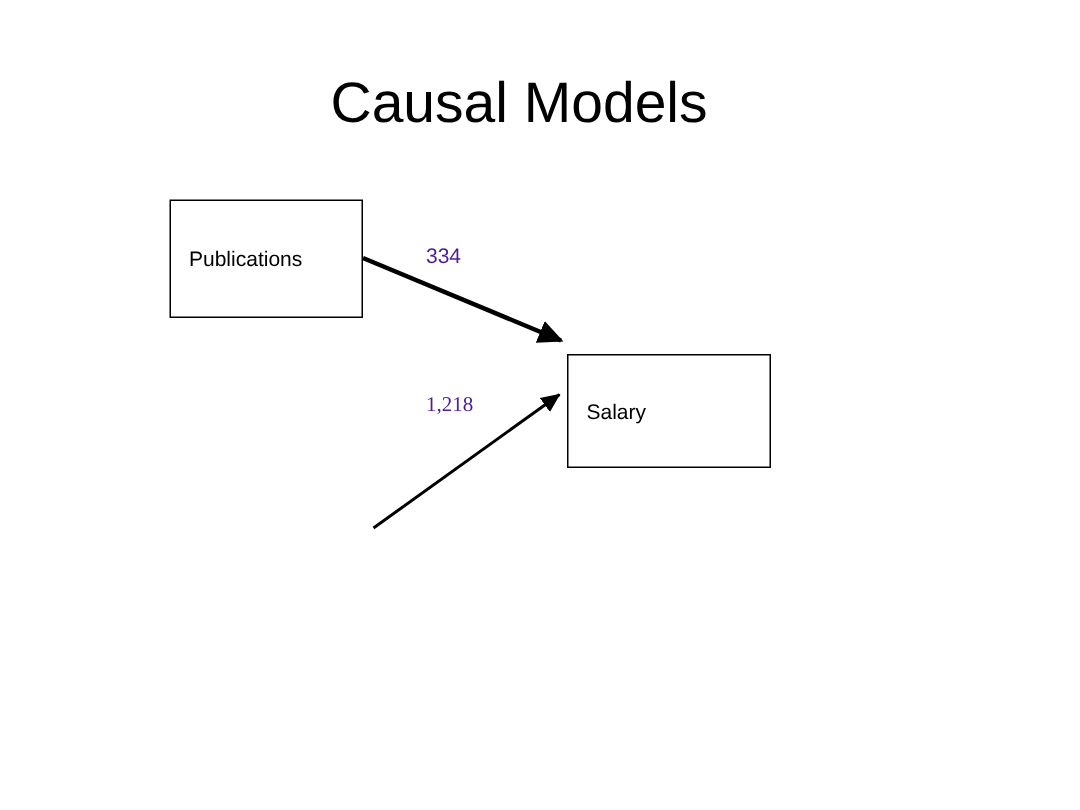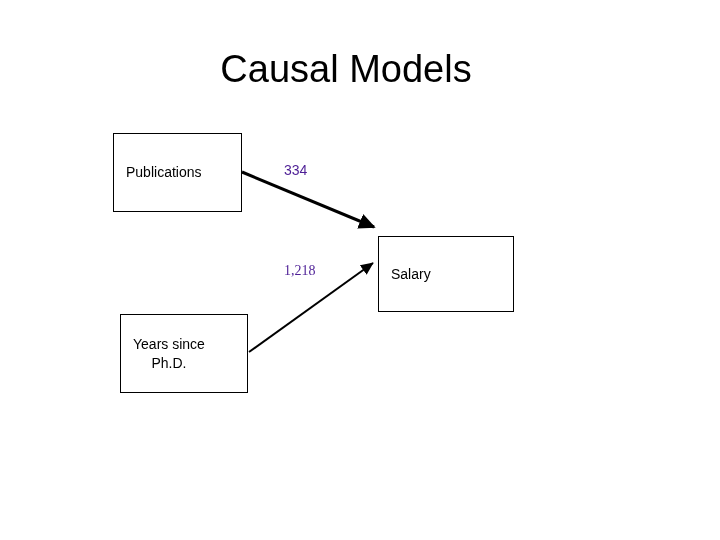--- a/index.html
+++ b/index.html
@@ -113,22 +113,18 @@
   </svg>
 
   <div class="node-box" id="node-publications">
     <span class="node-label">Publications</span>
   </div>
 
   <div class="node-box" id="node-salary">
     <span class="node-label">Salary</span>
   </div>
 
-  <div class="node-box" id="node-years">
-    <span class="node-label">Years since
-Ph.D.</span>
-  </div>
 
   <div class="edge-label" id="edge-label-pub-salary">334</div>
 
   <div class="edge-label" id="edge-label-years-salary">1,218</div>
 
 </div>
 
 </body></html>

